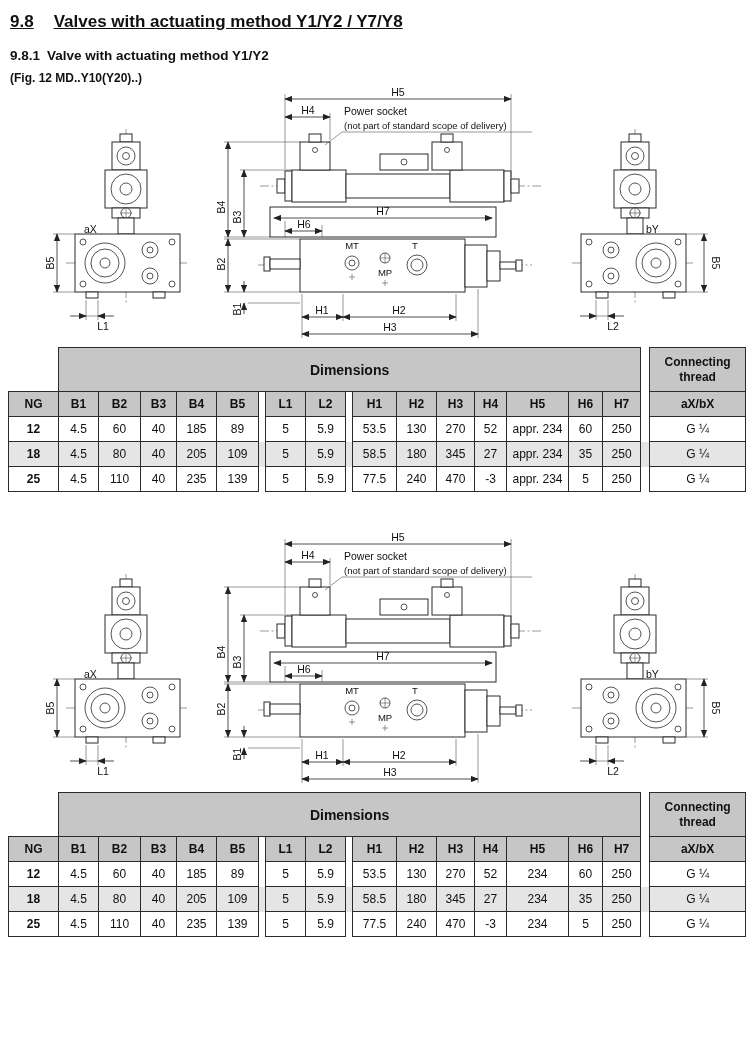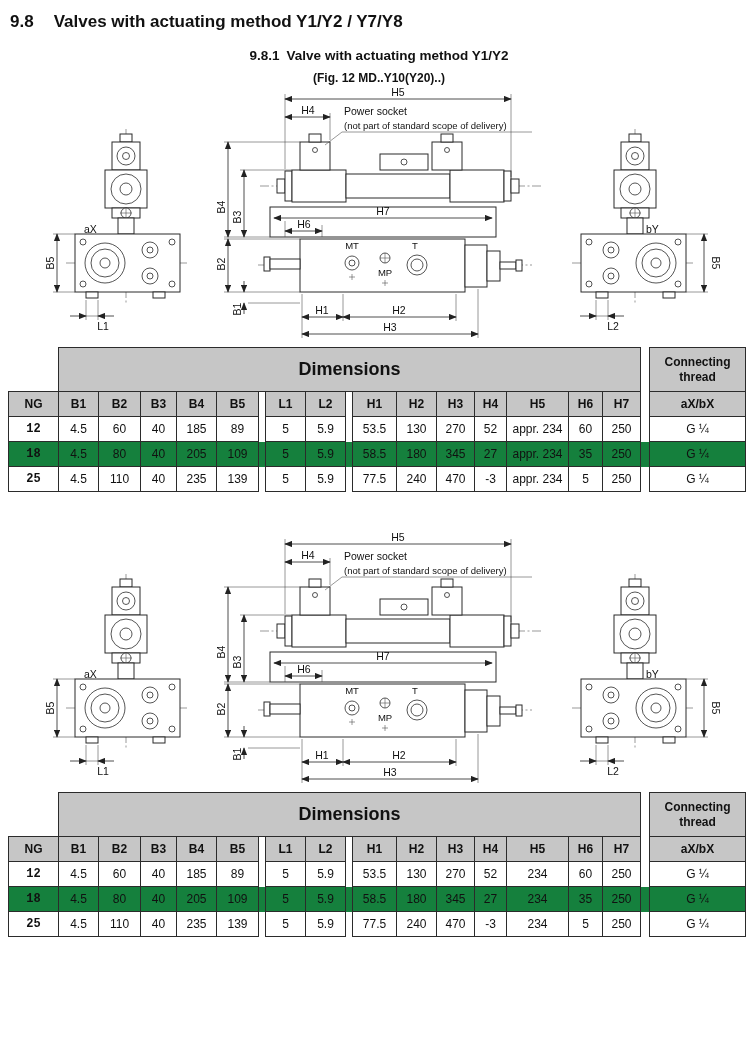--- a/index.html
+++ b/index.html
@@ -1,47 +1,47 @@
 <!DOCTYPE html>
 <html><head>
 <meta charset="utf-8">
 <style>
   * { margin:0; padding:0; box-sizing:border-box; }
   body {
     width:756px; min-height:1037px; background:#ffffff; color:#111;
     font-family:"Liberation Sans", sans-serif; padding:8px 8px 12px 8px;
   }
-  .h1 { font-size:17px; font-weight:bold; margin:4px 0 16px 2px; }
+  .h1 { font-size:17px; font-weight:bold; margin:4px 0 16px 2px;text-decoration:underline; }
   .h1 .num { margin-right:20px; }
-  .h2 { font-size:13.5px; font-weight:bold; margin:0 0 8px 2px;text-align:center; }
+  .h2 { font-size:13.5px; font-weight:bold; margin:0 0 8px 2px; }
   .h2 .num { margin-right:7px; }
-  .figcap { font-size:12px; font-weight:bold; margin:0 0 2px 2px;text-align:center; }
+  .figcap { font-size:12px; font-weight:bold; margin:0 0 2px 2px; }
   .figure { margin:0 0 6px 0; }
   .section2 { margin-top:40px; }
 
   
   svg { display:block; }
   svg text { font-family:"Liberation Sans", sans-serif; fill:#111; }
   .geo  { fill:#ffffff; stroke:#2a2a2a; stroke-width:1; }
   .geo2 { fill:#ffffff; stroke:#2a2a2a; stroke-width:0.8; }
   .dim  { stroke:#222; stroke-width:0.8; fill:none; marker-start:url(#arr); marker-end:url(#arr); }
   .dimE { stroke:#222; stroke-width:0.8; fill:none; marker-end:url(#arr); }
   .ext  { stroke:#444; stroke-width:0.55; fill:none; }
   .cl   { stroke:#555; stroke-width:0.6; stroke-dasharray:9 2.5 2 2.5; fill:none; }
   .lbl  { font-size:10.5px; }
   .lbls { font-size:9.5px; }
 
   
   table.dims { border-collapse:collapse; table-layout:fixed; width:737px; font-size:12px; margin-top:8px; }
   table.dims td { border:1px solid #2b2b2b; text-align:center; vertical-align:middle; height:25px; padding:1px 0; }
   table.dims td.hd { background:#c6c6c6; font-weight:bold; }
-  table.dims td.band { height:44px; font-size:18px; }
+  table.dims td.band { height:44px; font-size:14px; }
   table.dims td.thread { font-size:12px; line-height:1.25; }
-  table.dims tr.alt td { background:#15803d; }
-  table.dims td.ng { font-weight:bold;font-family:Liberation Mono, monospace; }
+  table.dims tr.alt td { background:#e5e5e5; }
+  table.dims td.ng { font-weight:bold; }
   table.dims td.nb { border:none; background:#ffffff; }
 </style>
 </head>
 <body>
 
 <div class="h1">
   <span class="num">9.8</span><span>Valves with actuating method Y1/Y2 / Y7/Y8</span>
 </div>
 
 <div class="section1">

